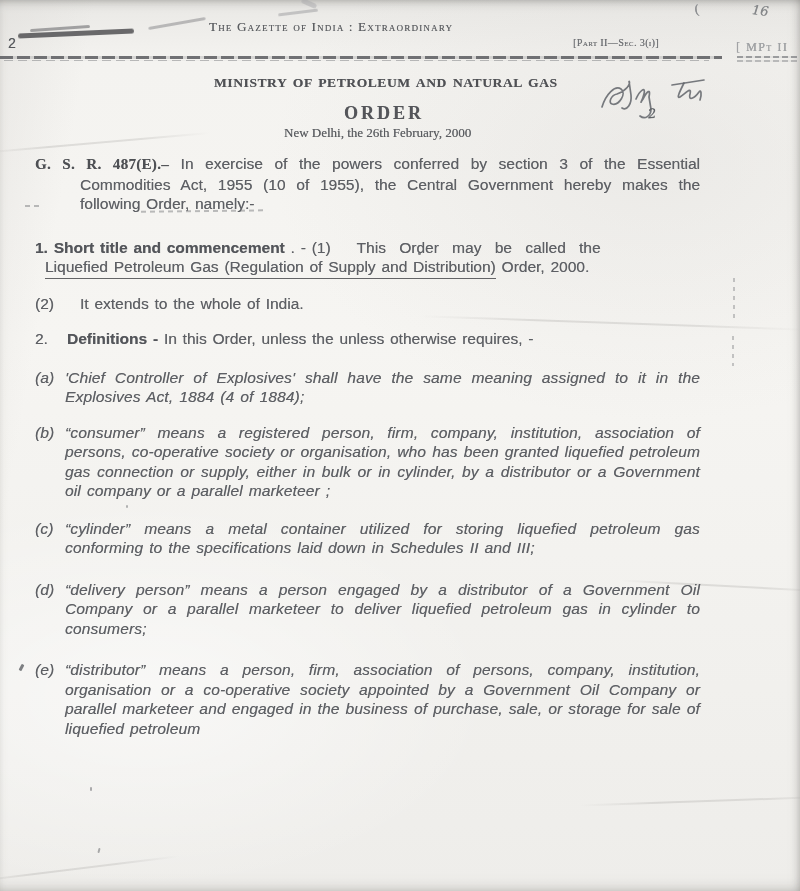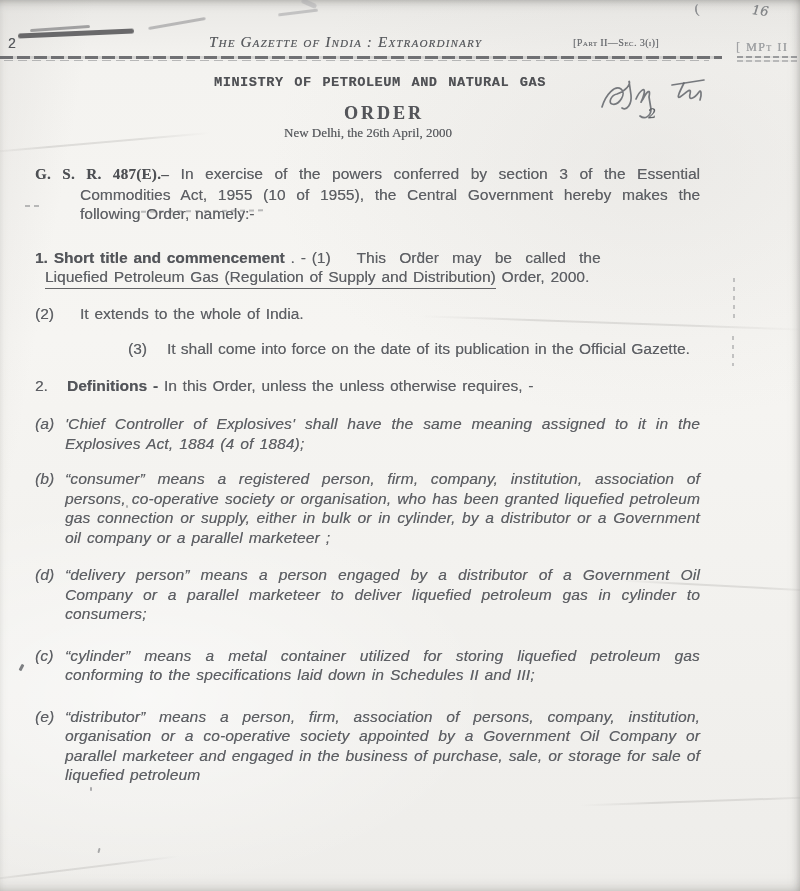--- a/index.html
+++ b/index.html
@@ -17,23 +17,23 @@
       linear-gradient(100deg, rgba(221,219,216,0.45) 0%, rgba(221,219,216,0) 10%),
       linear-gradient(180deg, #e9e8e5 0%, #f4f3f0 7%, #f6f5f2 38%, #f3f2ef 62%, #eeedea 100%);
     box-shadow:
       inset 0 7px 12px -8px rgba(96,94,91,0.65),
       inset -7px 0 12px -8px rgba(120,118,115,0.55),
       inset 0 -9px 16px -11px rgba(120,118,115,0.55);
     text-shadow:0.2px 0.2px 0.45px rgba(96,98,102,0.65);
   }
   .page-number { position:absolute; left:8px; top:35px; font-size:14px; color:#55575b; }
   .gazette-title {
-    position:absolute; left:209px; top:34px; white-space:nowrap;
-    font-family:"Liberation Serif", serif; font-size:15px; letter-spacing:1.2px;
-    color:#595b5f; font-variant:small-caps;font-style:italic;
+    position:absolute; left:209px; top:19px; white-space:nowrap;
+    font-family:"Liberation Serif", serif; font-size:13px; letter-spacing:1.2px;
+    color:#595b5f; font-variant:small-caps;
   }
   .part-section {
     position:absolute; left:573px; top:37px; white-space:nowrap;
     font-family:"Liberation Serif", serif; font-size:10px; letter-spacing:0.4px;
     color:#6c6e72; font-variant:small-caps;
   }
   .edge-fragment {
     position:absolute; left:736px; top:40px; white-space:nowrap;
     font-family:"Liberation Serif", serif; font-size:12px; letter-spacing:1.5px;
     color:#a3a5a8; font-variant:small-caps;
@@ -59,21 +59,21 @@
   }
   .rule-right-a, .rule-right-b {
     position:absolute; left:737px; width:60px; height:1.5px; opacity:.7;
     background:repeating-linear-gradient(90deg,#77797d 0 6px, rgba(119,121,125,0.15) 6px 9px);
   }
   .rule-right-a { top:56px; }
   .rule-right-b { top:60px; opacity:.45; }
 
   .ministry {
     position:absolute; left:214px; top:75px; white-space:nowrap;
-    font-family:Liberation Mono, monospace; font-weight:bold;
+    font-family:Liberation Serif, serif; font-weight:bold;
     font-size:13.5px; letter-spacing:0.6px; word-spacing:2px; color:#505155;
   }
   .order-heading {
     position:absolute; left:344px; top:103px;
     font-family:"Liberation Serif", serif; font-weight:bold;
     font-size:18px; letter-spacing:3px; color:#54555a;
   }
   .dateline {
     position:absolute; left:284px; top:125px; white-space:nowrap;
     font-family:"Liberation Serif", serif; font-size:13px; color:#5a5c60;
@@ -83,21 +83,21 @@
   .handwriting { position:absolute; left:598px; top:76px; }
   .handwriting path { fill:none; stroke:#60646a; stroke-width:1.7; stroke-linecap:round; opacity:.85; }
   .handwritten-number {
     position:absolute; left:648px; top:106px;
     font-family:"DejaVu Serif", serif; font-style:italic;
     font-size:13px; color:#5e6267; transform:rotate(-4deg);
   }
 
   
   .body {
-    position:absolute; left:35px; top:164px; width:665px;
+    position:absolute; left:35px; top:154px; width:665px;
     font-size:15.5px; line-height:19.5px; word-spacing:1.5px;
   }
   .body p { margin:0; text-align:justify; }
   .bold { font-weight:bold; color:#53555a; }
 
   .gsr { padding-left:45px; text-indent:-45px; margin-bottom:24px !important; }
   .gsr-num {
     font-family:"Liberation Serif", serif; font-weight:bold;
     font-size:15px; letter-spacing:0.3px; color:#4e5054;
   }
@@ -201,21 +201,21 @@
   <span class="corner-tick">(</span>
   <span class="corner-mark">16</span>
 
   <div class="rule-main"></div>
   <div class="rule-main-b"></div>
   <div class="rule-right-a"></div>
   <div class="rule-right-b"></div>
 
   <h1 class="ministry" style="margin:0; font-size:13.5px;">MINISTRY OF PETROLEUM AND NATURAL GAS</h1>
   <h2 class="order-heading" style="margin:0;">ORDER</h2>
-  <div class="dateline">New Delhi, the 26th April, 2000</div>
+  <div class="dateline">New Delhi, the 26th February, 2000</div>
 
   <svg class="handwriting" width="118" height="50" viewBox="0 0 118 50">
     <path d="M4 31 C8 18 17 9 23 13 C29 17 21 30 14 28 C10 27 13 19 19 18 C28 15 33 8 31 5 L33 19 C34 28 29 35 24 32"></path>
     <path d="M38 23 C42 14 48 10 46 18 C44 26 41 29 45 23 C49 15 53 12 51 21 L53 33 C53 40 47 44 42 40"></path>
     <path d="M74 9 L106 4"></path>
     <path d="M86 7 C82 15 78 23 82 21 C88 17 94 10 92 18 C90 25 96 23 101 16 C103 13 104 18 102 24"></path>
   </svg>
   <span class="handwritten-number">2</span>
 
   <main class="body">
@@ -229,41 +229,38 @@
       <span class="bold">1.</span>
       <span class="bold">Short title and commencement</span><span> . - </span><span>(1)</span><span class="gap30"></span><span class="sparse">This Order may be called the</span><br>
       <span class="underlined">Liquefied Petroleum Gas (Regulation of Supply and Distribution)</span>
       <span>Order, 2000.</span>
     </p>
 
     <p class="sub2">
       <span class="cnum">(2)</span><span>It extends to the whole of India.</span>
     </p>
 
-    <p class="sub3">
-      <span>(3)</span><span class="gap20"></span><span>It shall come into force on the date of its publication in the Official Gazette.</span>
-    </p>
 
     <p class="defs-head">
       <span class="cnum2">2.</span><span class="bold">Definitions -</span>
       <span>In this Order, unless the unless otherwise requires, -</span>
     </p>
 
     <section>
       <p class="def def-a">
         <span class="marker">(a)</span><span>'Chief Controller of Explosives' shall have the same meaning assigned to it in the Explosives Act, 1884 (4 of 1884);</span>
       </p>
       <p class="def def-b">
         <span class="marker">(b)</span><span>“consumer” means a registered person, firm, company, institution, association of persons, co-operative society or organisation, who has been granted liquefied petroleum gas connection or supply, either in bulk or in cylinder, by a distributor or a Government oil company or a parallel marketeer ;</span>
       </p>
+      <p class="def def-c">
+        <span class="marker">(c)</span><span>“cylinder” means a metal container utilized for storing liquefied petroleum gas conforming to the specifications laid down in Schedules II and III;</span>
+      </p>
       <p class="def def-d">
         <span class="marker">(d)</span><span>“delivery person” means a person engaged by a distributor of a Government Oil Company or a parallel marketeer to deliver liquefied petroleum gas in cylinder to consumers;</span>
       </p>
-      <p class="def def-c">
-        <span class="marker">(c)</span><span>“cylinder” means a metal container utilized for storing liquefied petroleum gas conforming to the specifications laid down in Schedules II and III;</span>
-      </p>
       <p class="def def-e">
         <span class="marker">(e)</span><span>“distributor” means a person, firm, association of persons, company, institution, organisation or a co-operative society appointed by a Government Oil Company or parallel marketeer and engaged in the business of purchase, sale, or storage for sale of liquefied petroleum</span>
       </p>
     </section>
 
   </main>
 </div>
 
 </body></html>

